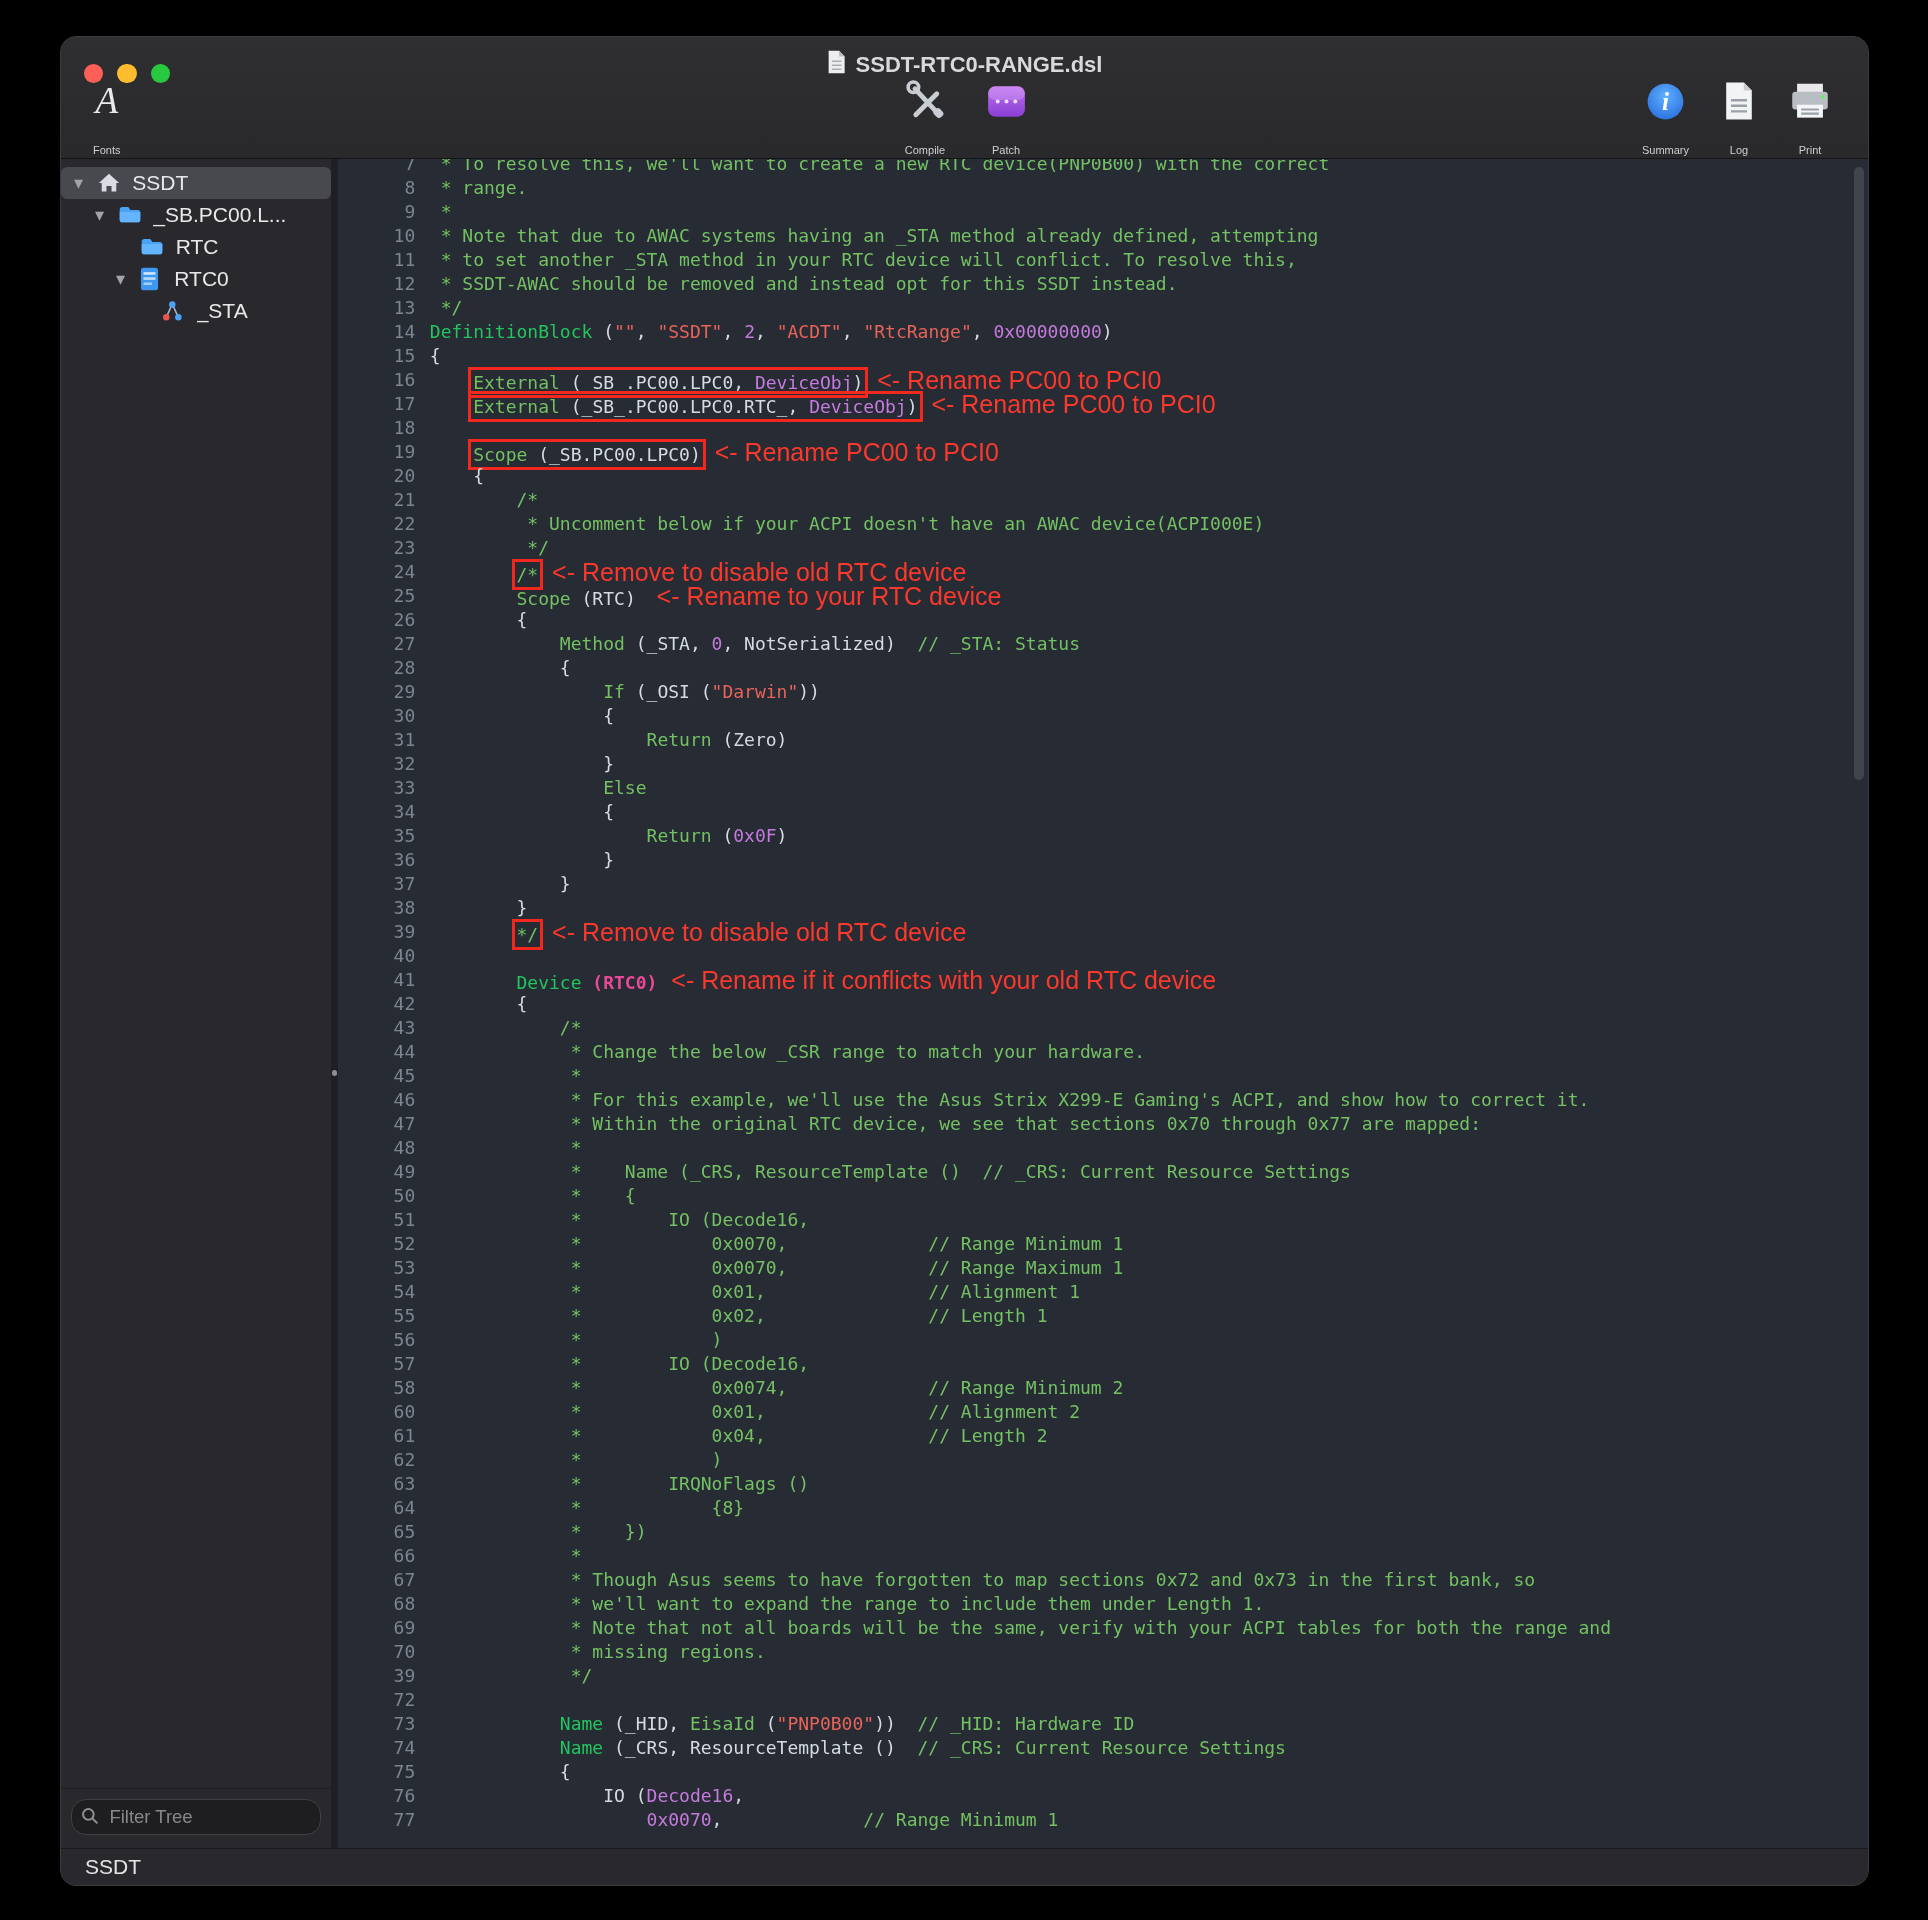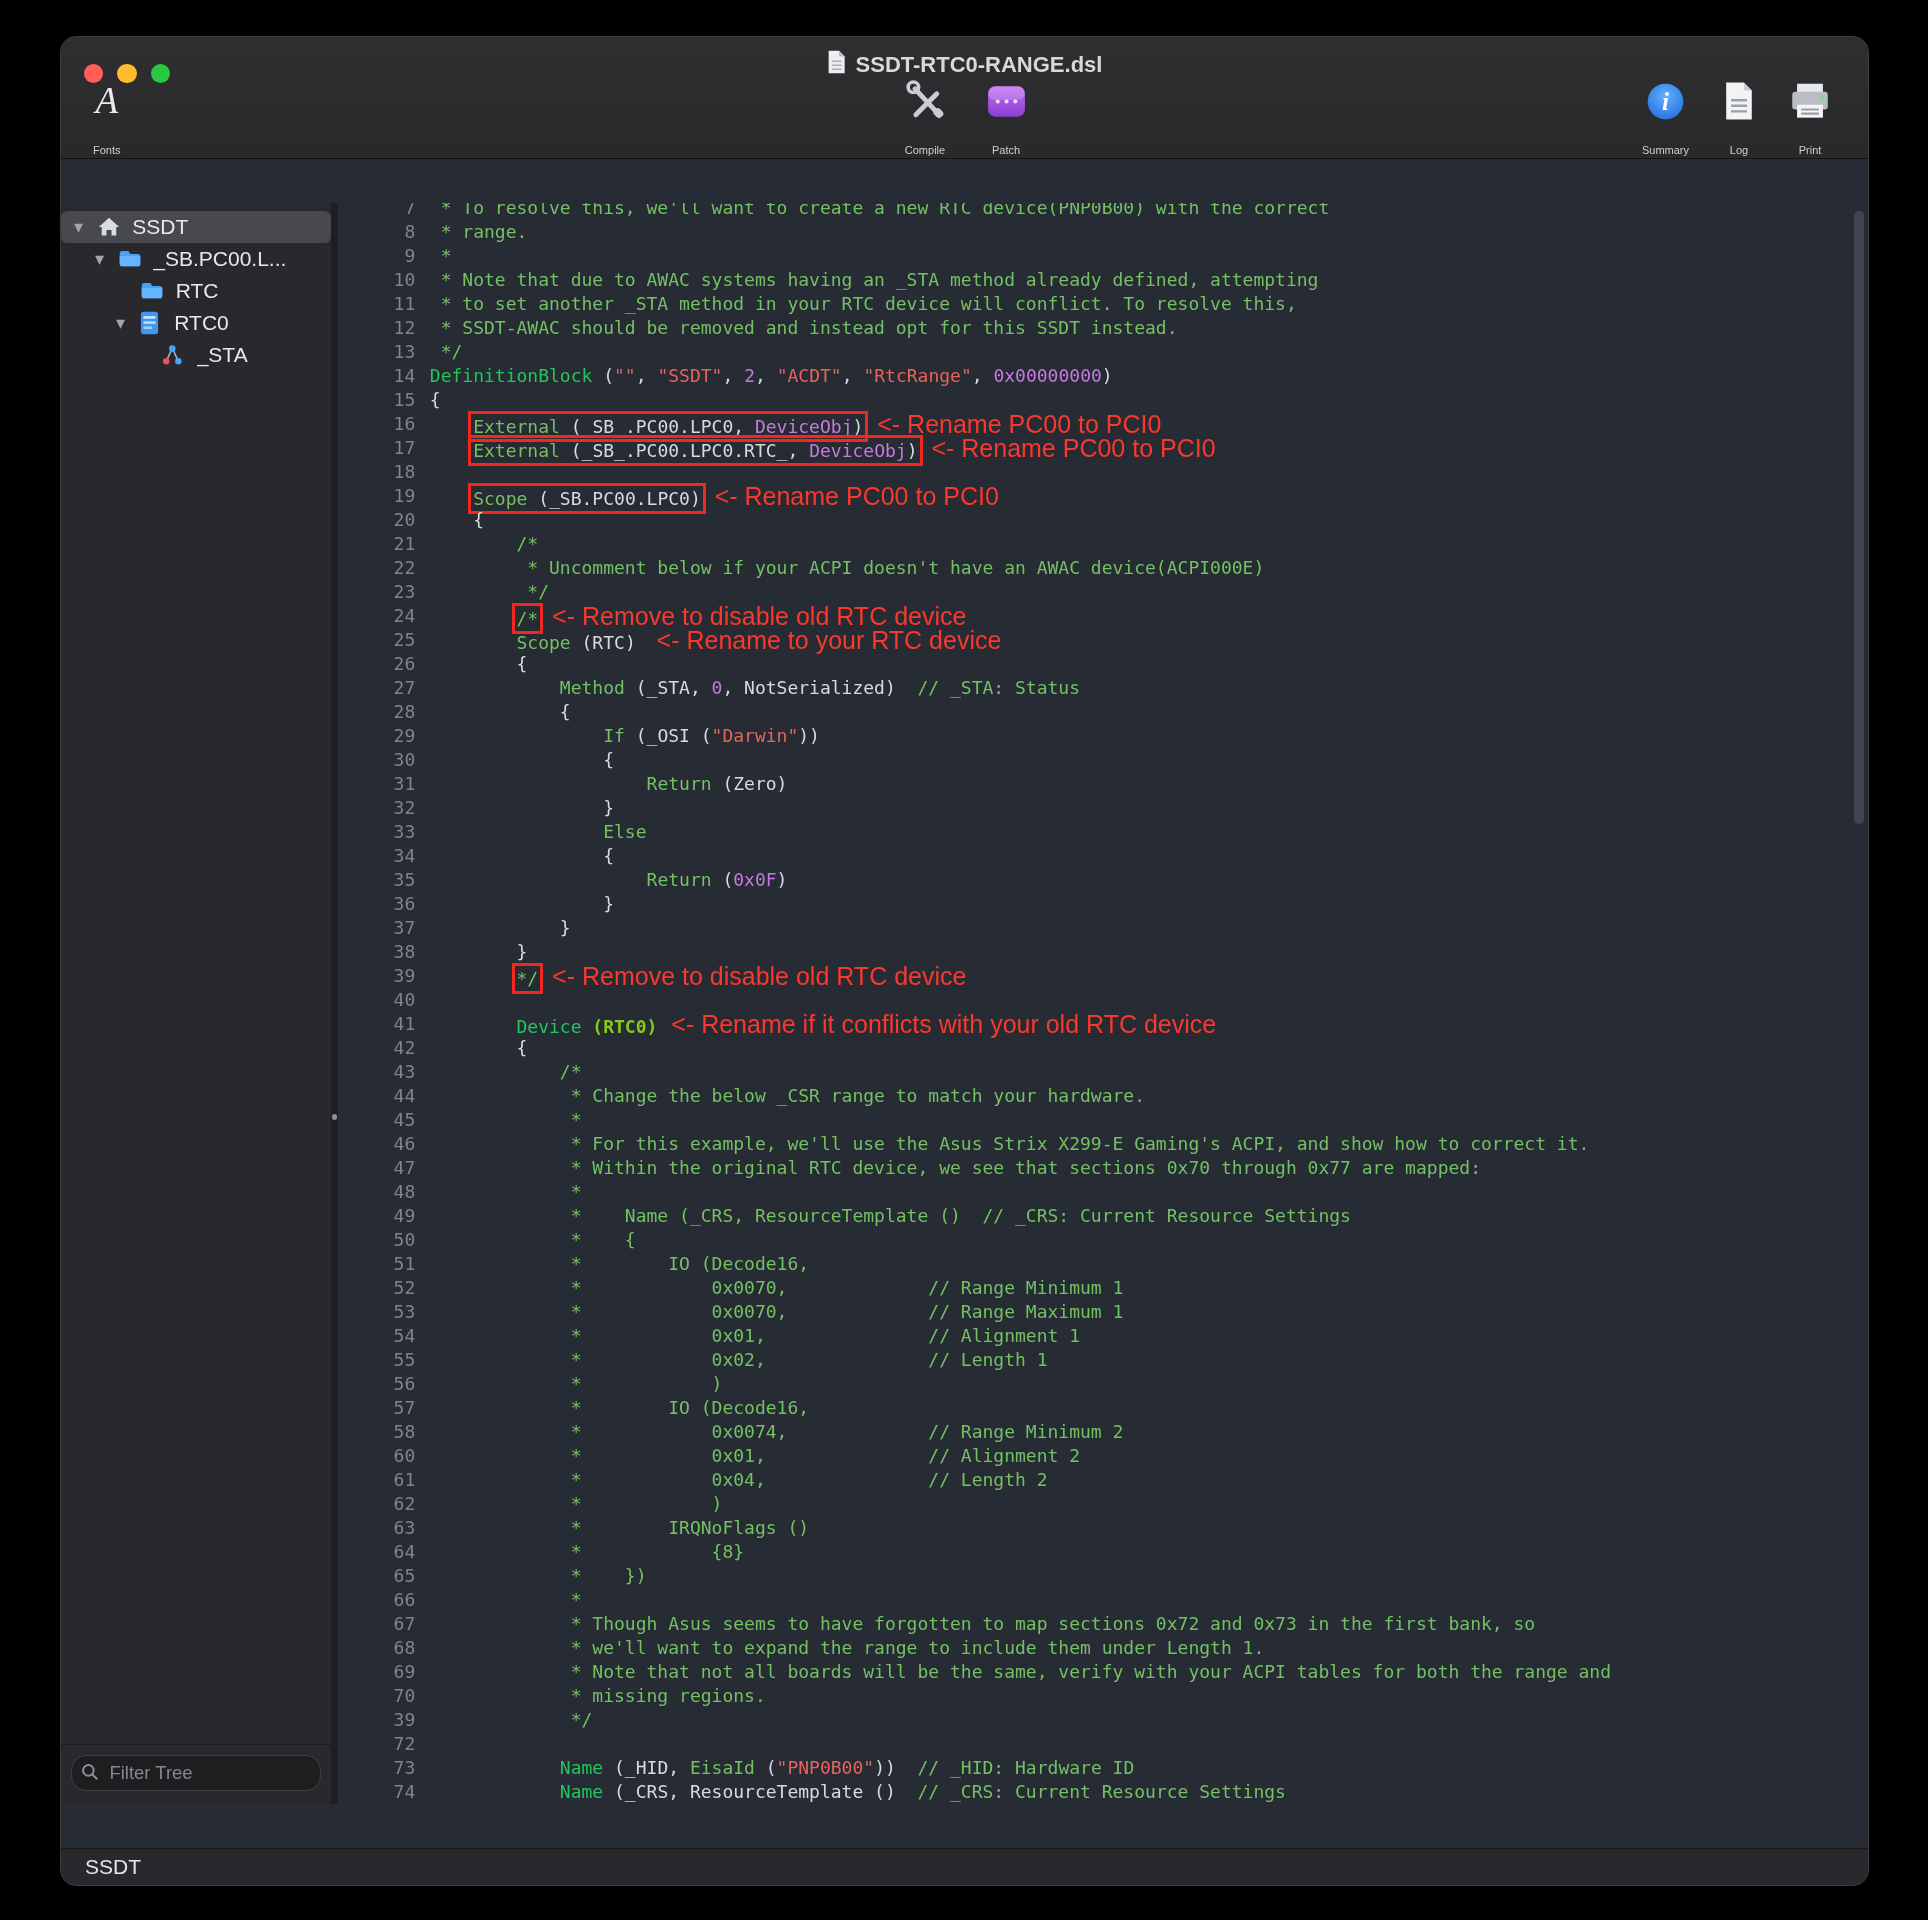--- a/index.html
+++ b/index.html
@@ -5,21 +5,21 @@
   html,body { margin:0; padding:0; }
   body {
     width:1928px; height:1920px; background:#000;
     font-family:"Liberation Sans", sans-serif;
     position:relative; overflow:hidden;
   }
   .window {
     position:absolute; left:60px; top:36px; width:1807px; height:1848px;
     background:#262b34; border-radius:16px; overflow:hidden;
     border:0.8px solid #3c3c40; box-shadow:0 32px 89px rgba(0,0,0,.9);
-    display:flex; flex-direction:column;gap:44px;
+    display:flex; flex-direction:column;
   }
   
   .header {
     height:121px; flex:none; position:relative;
     background:linear-gradient(#2f2f31,#29292b);
     border-bottom:1.6px solid #141416;
   }
   .lights { position:absolute; left:22.6px; top:27px; display:flex; gap:14.5px; }
   .light { width:19.3px; height:19.3px; border-radius:50%; }
   .light.close { background:#ff5f57; }
@@ -60,21 +60,21 @@
   .row { display:flex; height:24px; line-height:24px;
          font-family:"DejaVu Sans Mono", monospace; font-size:18px; }
   .num { width:77px; flex:none; text-align:right; padding-right:14.5px; color:#7d8591; user-select:none; }
   .code { white-space:pre; }
   .tk-w { color:#d5dae3; }
   .tk-c { color:#74c163; }
   .tk-g { color:#74c163; }
   .tk-k { color:#22c55e; }
   .tk-s { color:#e8635a; }
   .tk-n { color:#c67ade; }
-  .tk-b { color:#84cc16; font-weight:bold; }
+  .tk-b { color:#ec4899; font-weight:bold; }
   .tk-a { font-family:"Liberation Sans", sans-serif; font-size:25px; line-height:24px; color:#fb382c; }
   .redbox { outline:3.2px solid #f2281e; outline-offset:2.4px; }
   .vthumb { position:absolute; right:4px; top:8px; width:9.7px; height:613px;
             border-radius:4.8px; background:rgba(255,255,255,.12); }
   
   .statusbar { height:36px; flex:none; background:#29292d; border-top:1.6px solid #19191b;
                display:flex; align-items:center; padding-left:24px;
                font-size:21px; color:#e4e4e6; }
 </style>
 </head>

